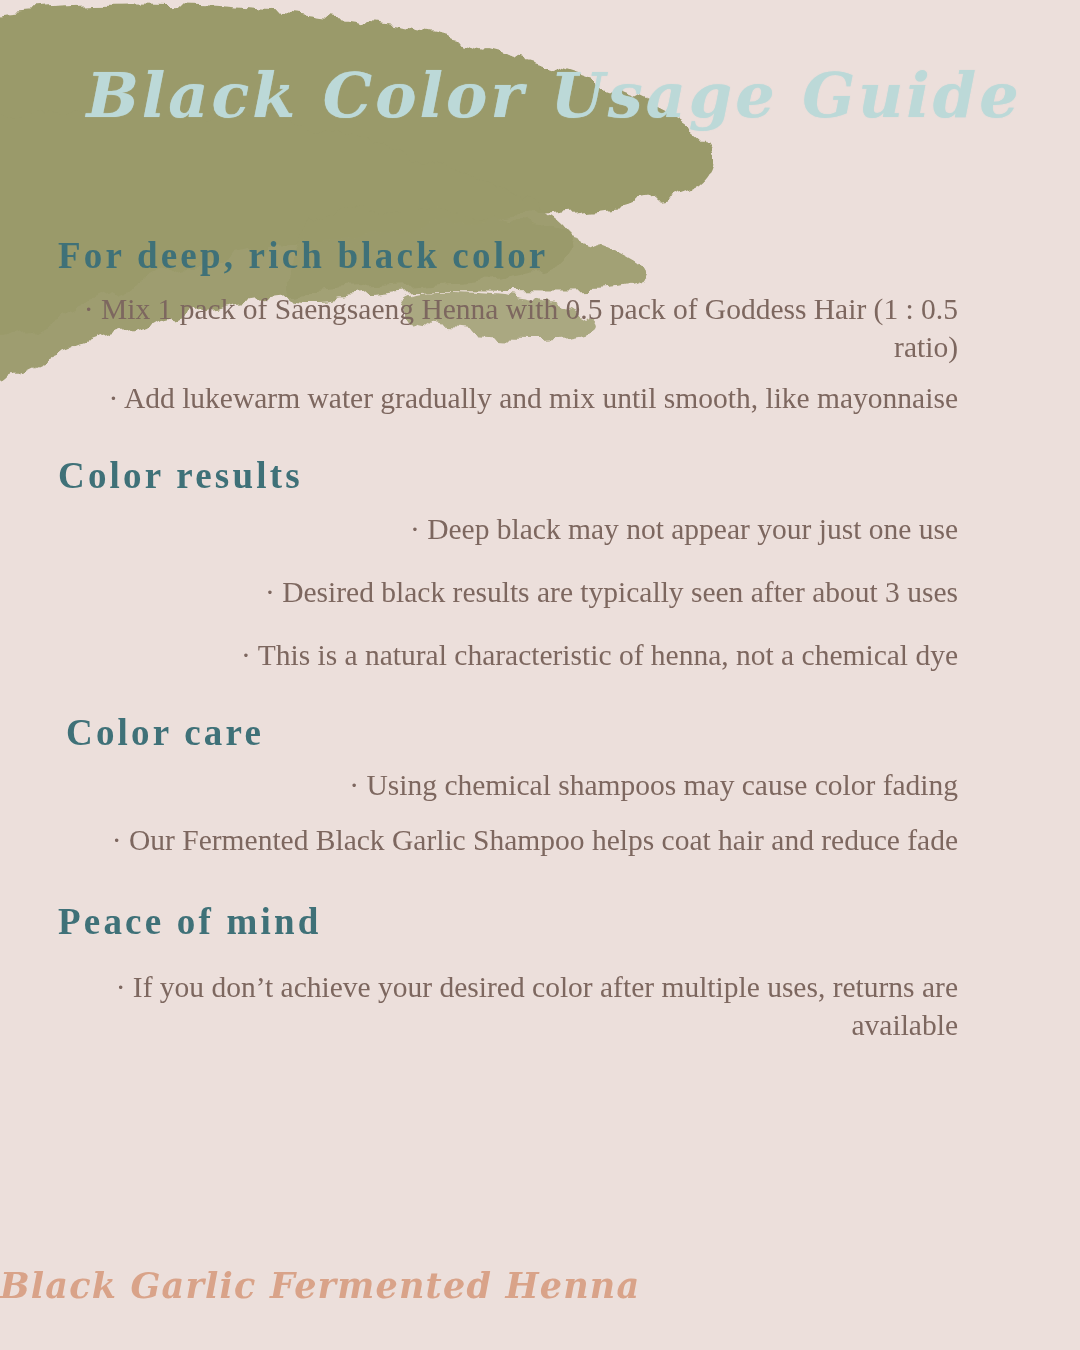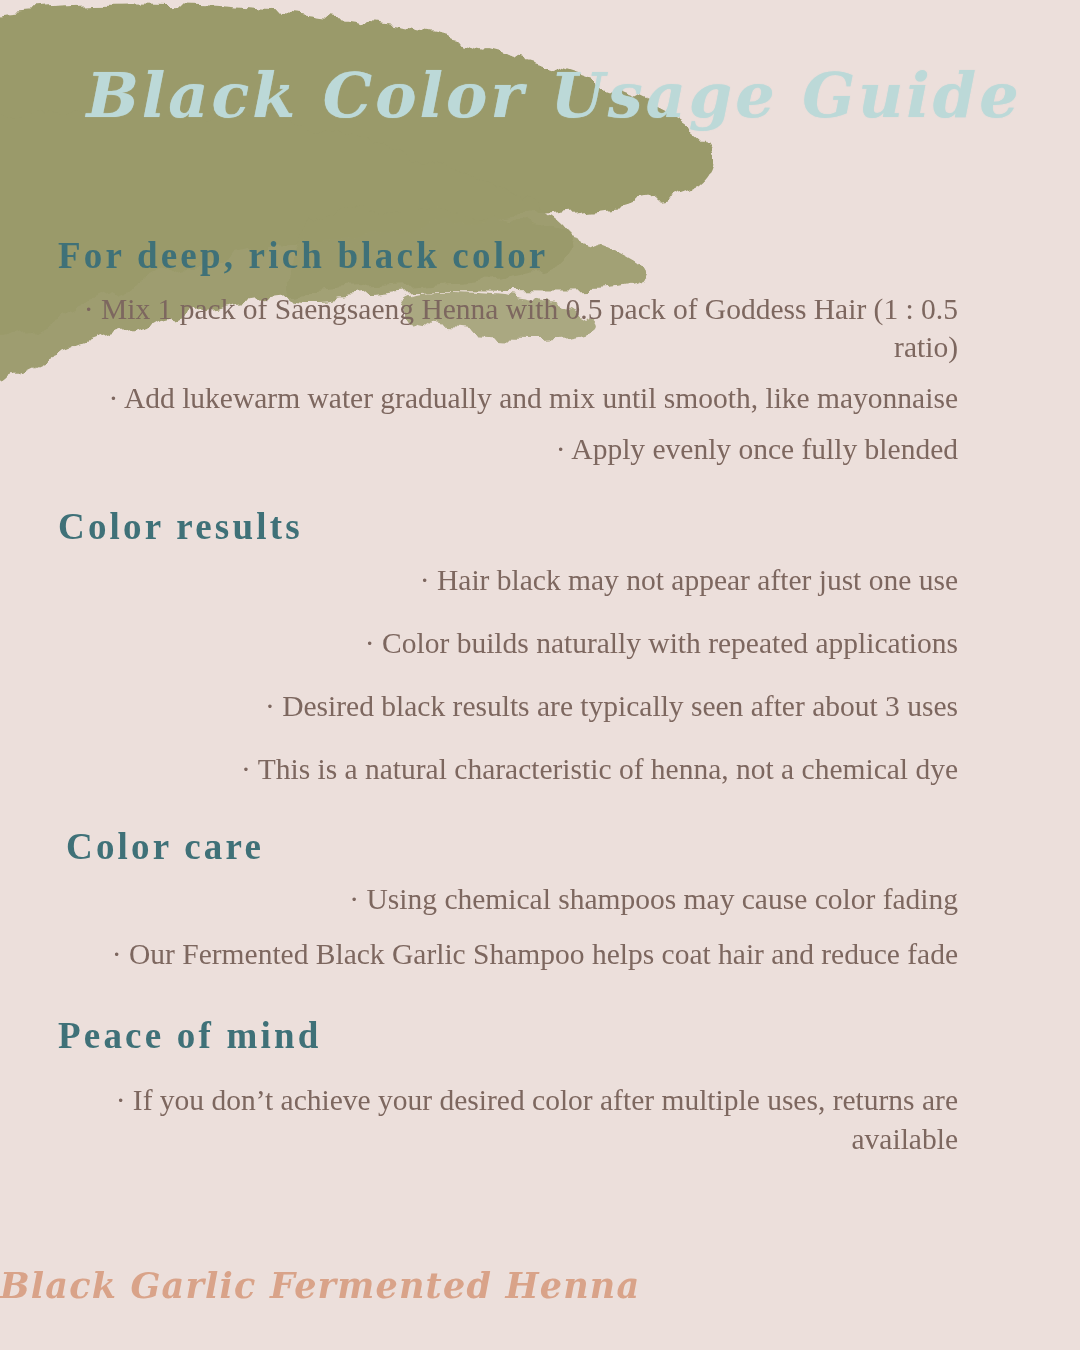--- a/index.html
+++ b/index.html
@@ -136,29 +136,27 @@
   <div id="doc-title">Black Color Usage Guide</div>
 </div>
 
 <div id="content">
 
   <section class="section" id="section-deep">
     <h2 class="section-heading">For deep, rich black color</h2>
     <ul class="bullets">
       <li class="bullet">· Mix 1 pack of Saengsaeng Henna with 0.5 pack of Goddess Hair (1 : 0.5 ratio)</li>
       <li class="bullet">· Add lukewarm water gradually and mix until smooth, like mayonnaise</li>
-      <li class="bullet">· Apply evenly once fully blended</li>
     </ul>
   </section>
 
   <section class="section" id="section-results">
     <h2 class="section-heading">Color results</h2>
     <ul class="bullets">
-      <li class="bullet">· Hair black may not appear after just one use</li>
-      <li class="bullet">· Color builds naturally with repeated applications</li>
+      <li class="bullet">· Deep black may not appear your just one use</li>
       <li class="bullet">· Desired black results are typically seen after about 3 uses</li>
       <li class="bullet">· This is a natural characteristic of henna, not a chemical dye</li>
     </ul>
   </section>
 
   <section class="section" id="section-care">
     <h2 class="section-heading">Color care</h2>
     <ul class="bullets">
       <li class="bullet">· Using chemical shampoos may cause color fading</li>
       <li class="bullet">· Our Fermented Black Garlic Shampoo helps coat hair and reduce fade</li>

